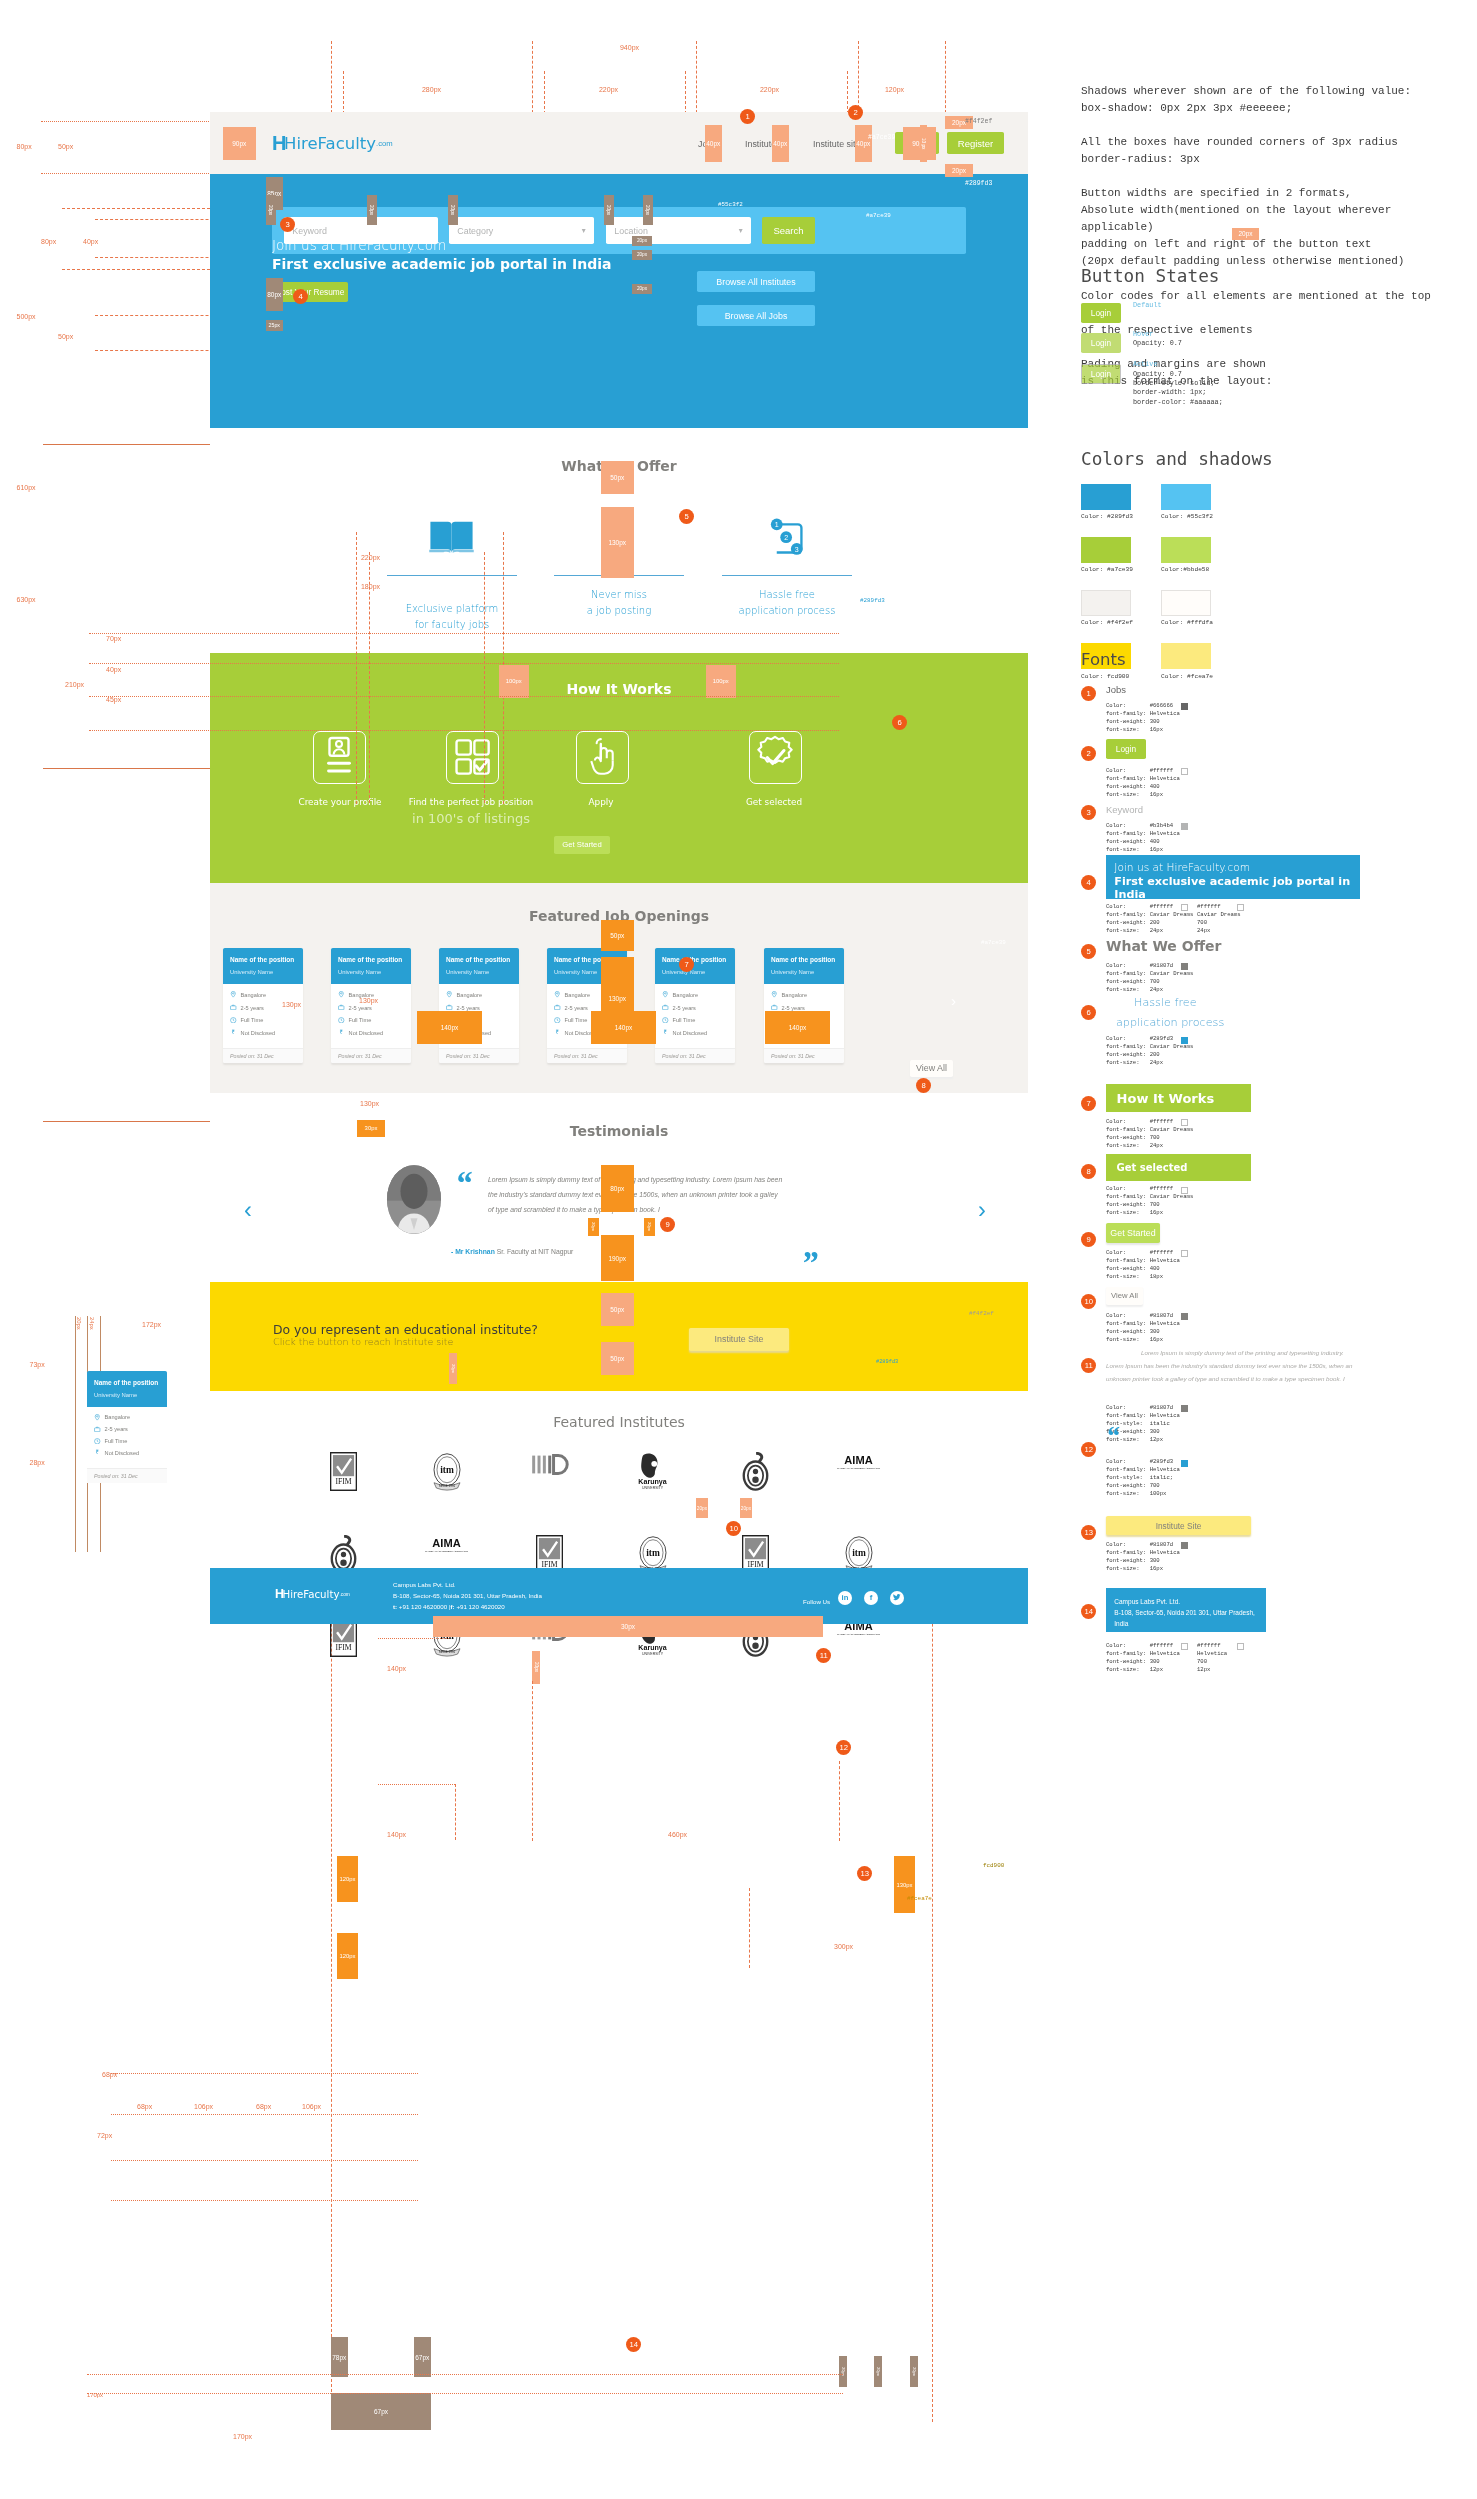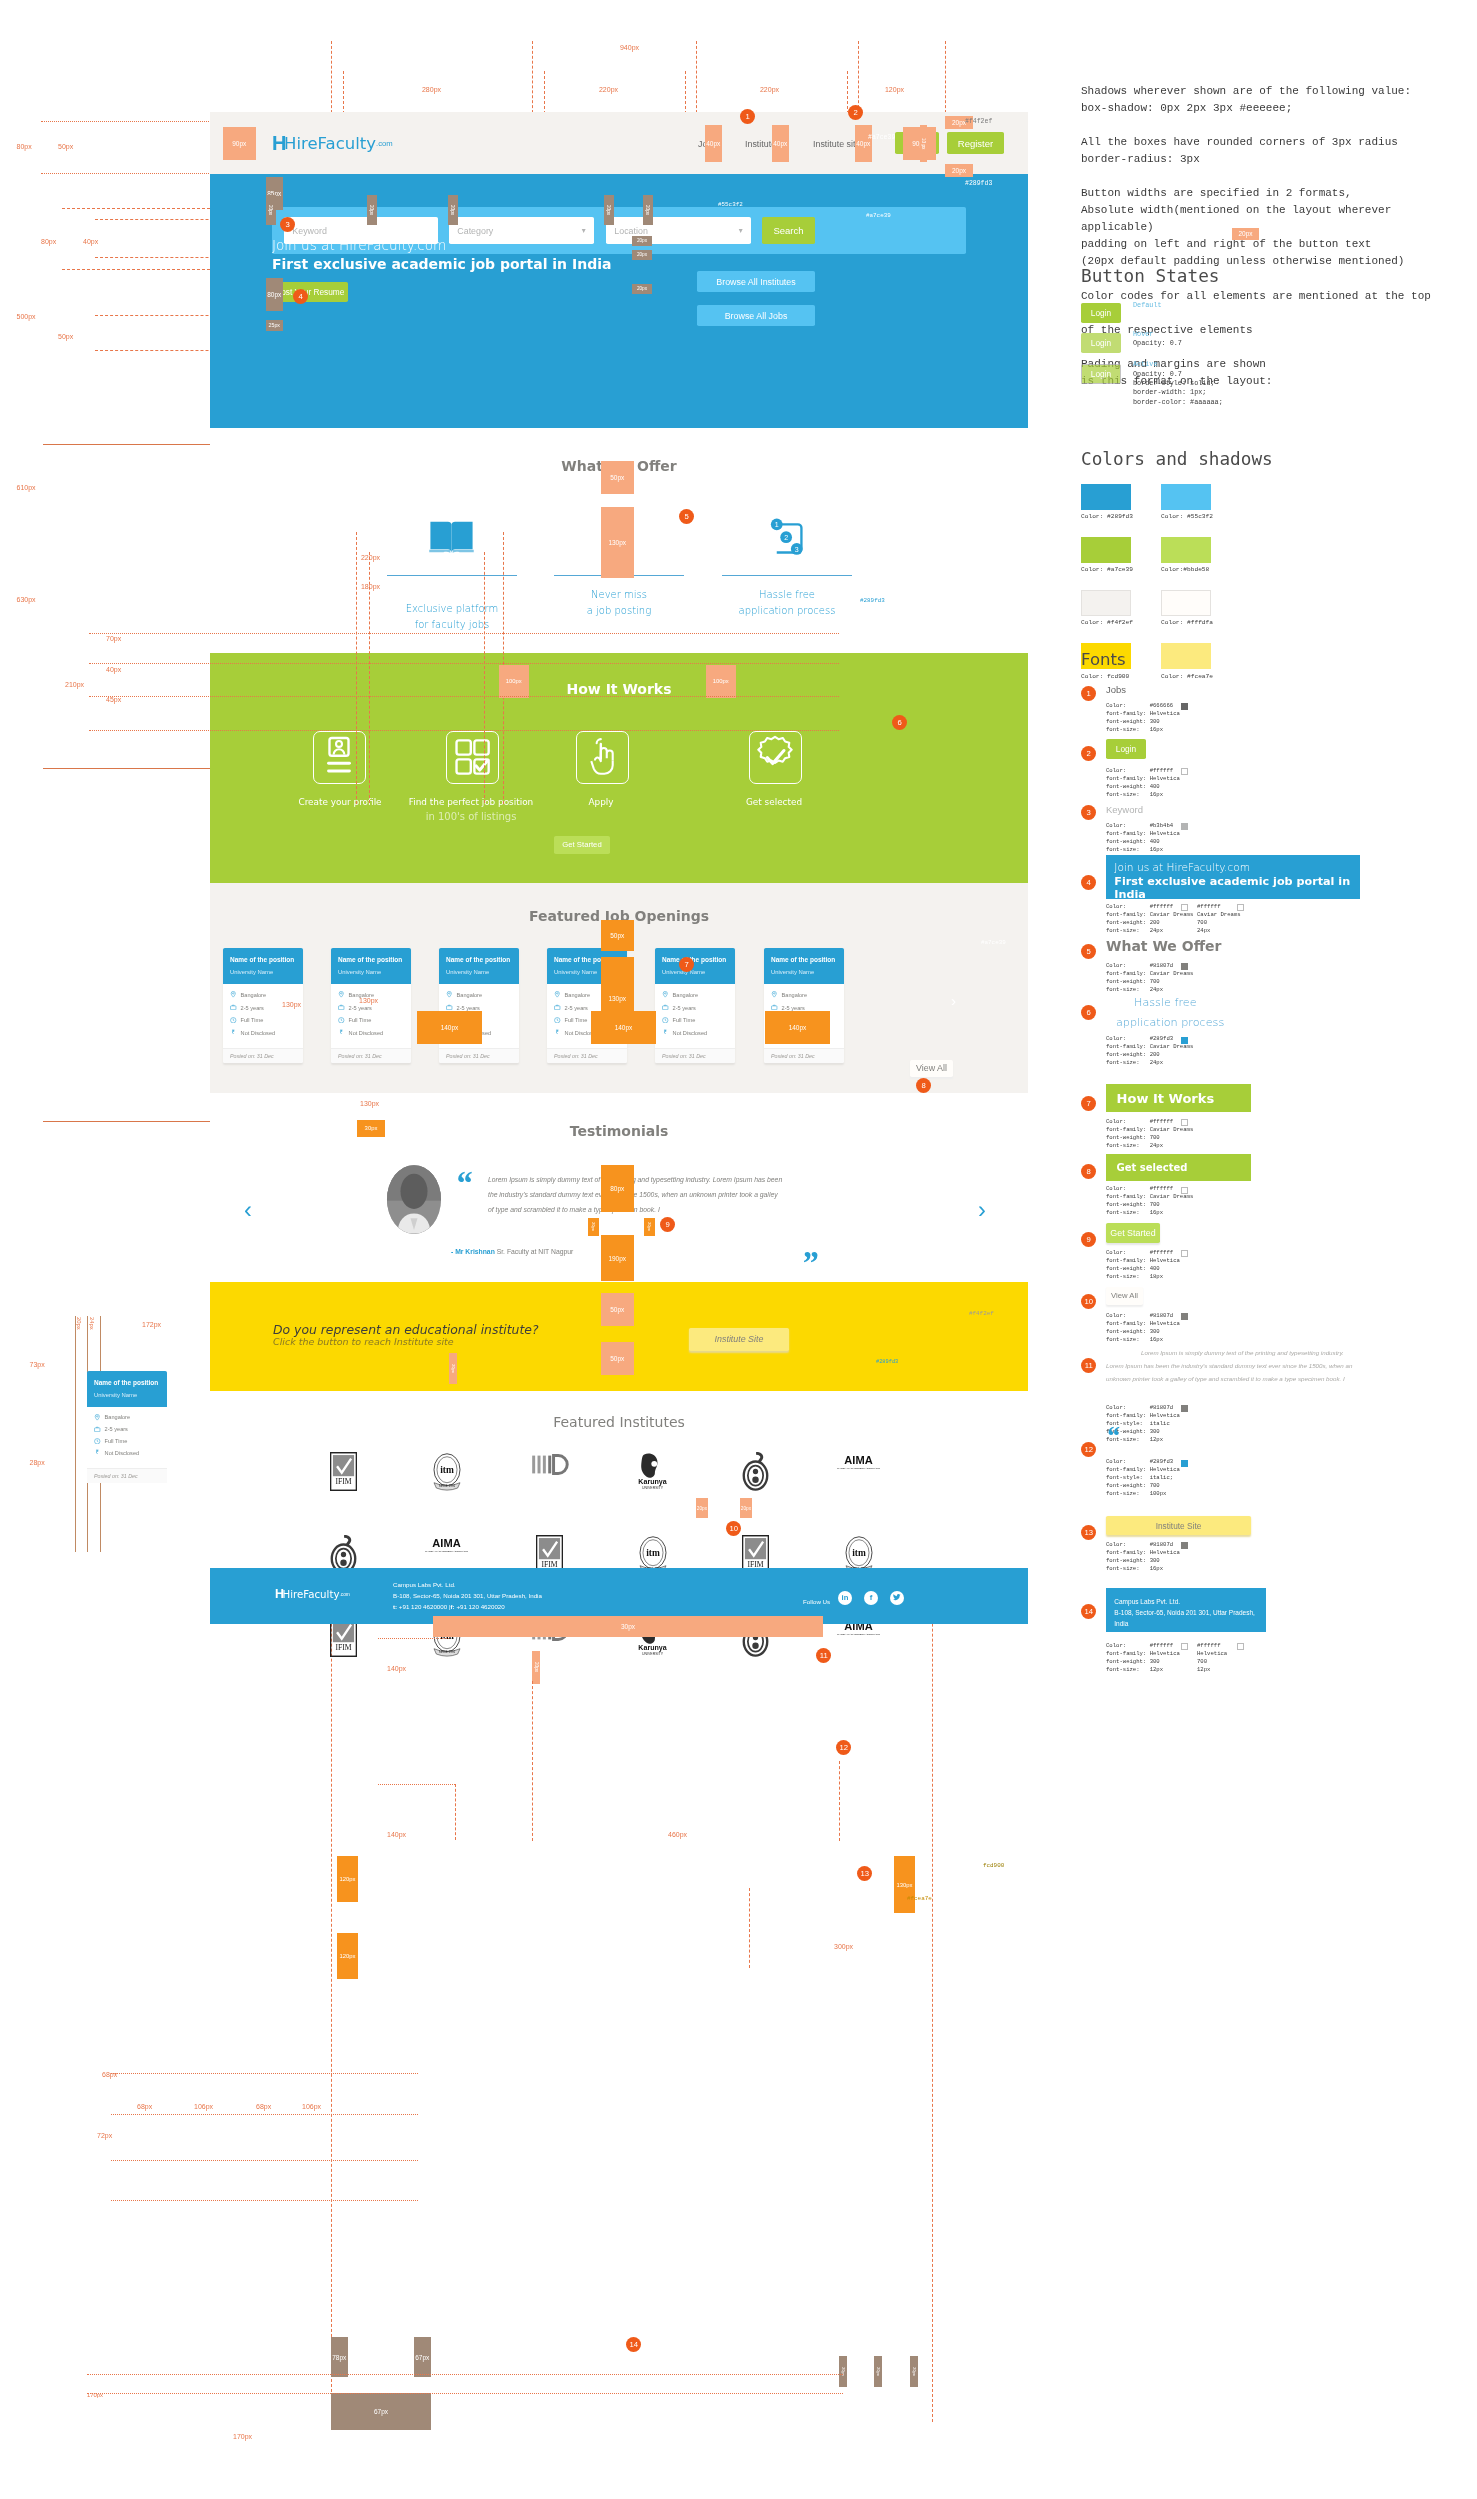--- a/index.html
+++ b/index.html
@@ -56,21 +56,21 @@
               font-family:"DejaVu Sans",sans-serif; text-align:center; }
   .offercap { position:absolute; color:#289fd3; font-size:10px; text-align:center;
               font-family:"DejaVu Sans",sans-serif; font-weight:300; line-height:1.55; }
   .rule { position:absolute; border-top:1.2px solid #55a8d6; }
 
   .how { position:absolute; left:0; top:541px; width:818px; height:230px; background:#a7ce39; }
   .howtitle { position:absolute; color:#fff; font-size:14px; font-weight:700;
               font-family:"DejaVu Sans",sans-serif; text-align:center; }
   .stepbox { position:absolute; width:53px; height:53px; border:1.8px solid #fff; border-radius:7px; }
   .stepcap { position:absolute; color:#fff; font-size:8.9px; text-align:center; font-family:"DejaVu Sans",sans-serif; }
-  .stepsub { position:absolute; color:#ddeeb4; font-size:10px; text-align:center; font-family:"DejaVu Sans",sans-serif; }
+  .stepsub { position:absolute; color:#ddeeb4; font-size:13px; text-align:center; font-family:"DejaVu Sans",sans-serif; }
 
   .jobs { position:absolute; left:0; top:771px; width:818px; height:210px; background:#f4f2ef; }
   .jcard { position:absolute; width:80px; background:#fff; border-radius:1.8px; box-shadow:0 1.2px 1.8px #e3e1de; }
   .jcard .head { background:#289fd3; border-radius:1.8px 1.8px 0 0; padding:8.3px 7px 9.5px 7px; }
   .jcard .pos { color:#fff; font-size:6.5px; font-weight:700; }
   .jcard .uni { color:#d8eefa; font-size:5.9px; margin-top:5.3px; }
   .jcard .body { padding:7px 7px 5.9px 7px; }
   .jrow { display:flex; align-items:center; gap:4.1px; margin-bottom:5.3px; color:#81807d; font-size:5.6px; }
   .jrow svg { flex:0 0 auto; }
   .jcard .foot { border-top:0.6px solid #eee; background:#fafafa; padding:4.1px 7px;
@@ -81,21 +81,21 @@
   .testi { position:absolute; left:0; top:981px; width:818px; height:189px; background:#fff; }
   .avatar { position:absolute; width:54px; height:69px; border-radius:50%;
             background:linear-gradient(160deg,#9a9a9a 0%,#6e6e6e 40%,#cfcfcf 70%,#8d8d8d 100%); overflow:hidden;}
   .quote { position:absolute; color:#289fd3; font-size:34px; font-weight:700; font-style:italic;
            font-family:"Liberation Serif", serif; line-height:.7;}
   .tbody { position:absolute; color:#81807d; font-size:6.8px; font-style:italic; line-height:2.2;
            font-family:"Liberation Sans",sans-serif;}
   .tname { position:absolute; font-size:6.8px; }
   .arrow { position:absolute; color:#289fd3; font-size:23.6px; font-weight:300; line-height:1; }
 
-  .inst { position:absolute; left:0; top:1170px; width:818px; height:109px; background:#fcd900;font-style:italic; }
+  .inst { position:absolute; left:0; top:1170px; width:818px; height:109px; background:#fcd900; }
   .insth { position:absolute; color:#3d3d3b; font-size:12.4px; font-family:"DejaVu Sans",sans-serif; }
   .insts { position:absolute; color:#8a7a23; font-size:9.5px; font-family:"DejaVu Sans",sans-serif; font-weight:300;}
   .instbtn { position:absolute; background:#fcea7e; color:#81807d; font-size:8.9px; border-radius:1.8px;
              box-shadow:0 1.2px 1.8px #e7d88f; display:flex; align-items:center; justify-content:center; }
 
   .feat { position:absolute; left:0; top:1279px; width:818px; height:177px; background:#fff; }
   .logogrid { position:absolute; display:grid; grid-template-columns:repeat(6,63px); gap:0 40px; }
   .logocell { width:63px; height:40px; display:flex; align-items:flex-start; justify-content:center; }
 
   .footer { position:absolute; left:0; top:1456px; width:818px; height:56px; background:#289fd3; }

